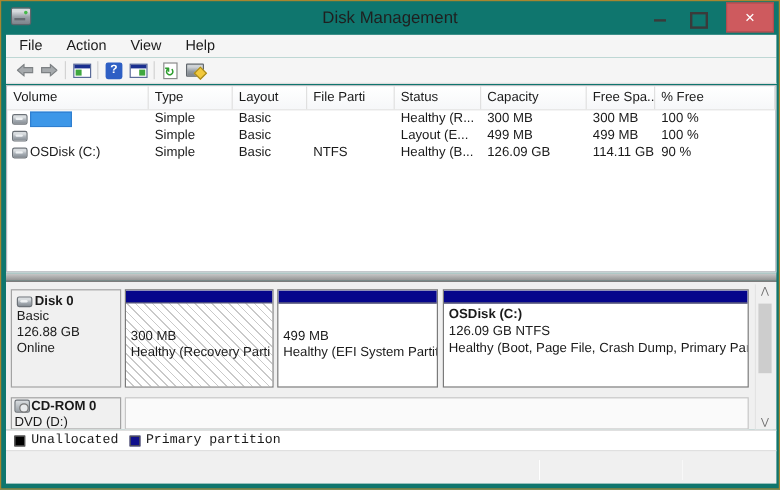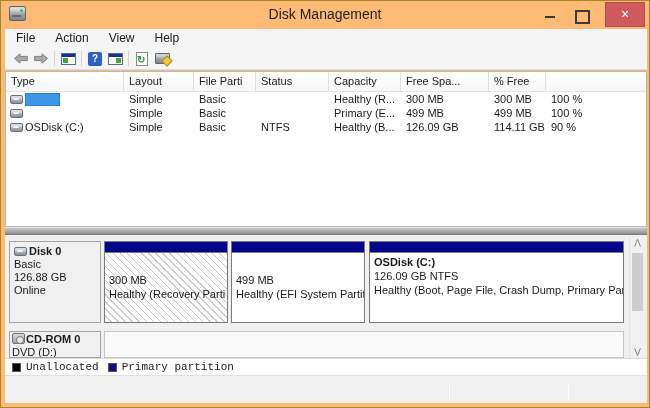--- a/index.html
+++ b/index.html
@@ -1,19 +1,19 @@
 <!DOCTYPE html>
 <html><head>
 <meta charset="utf-8">
 <style>
   * { margin:0; padding:0; box-sizing:border-box; }
   html,body { width:650px; height:408px; }
   body { font-family:"Liberation Sans", sans-serif; position:relative; background:#fff; overflow:hidden; }
 
-  .window { position:absolute; inset:0; background:#fdba74; border:1px solid #A8862F; }
+  .window { position:absolute; inset:0; background:#0f766e; border:1px solid #A8862F; }
 
   
   .titlebar { position:absolute; left:0; top:0; width:100%; height:28px; }
   .title-icon { position:absolute; left:8px; top:5px; width:17px; height:15px;
     background:linear-gradient(#d6dadd 20%, #9aa1a8 55%, #7d848b);
     border:1px solid #5f656b; border-radius:2px; }
   .title-icon::after { content:""; position:absolute; right:2px; top:2px; width:3px; height:3px;
     background:#46b94a; border-radius:50%; }
   .title-icon::before { content:""; position:absolute; left:2px; bottom:3px; width:9px; height:2px; background:#656b71; }
   .title-text { position:absolute; left:0; right:0; top:5px; text-align:center;
@@ -172,20 +172,21 @@
           <span>↻</span>
         </span>
     </div>
     <div class="tb-btn">
       <span class="tb-disk"></span>
     </div>
   </div>
 
   <div class="list-pane">
     <div class="lv-grid lv-header">
+      <div class="cell">Volume</div>
       <div class="cell">Type</div>
       <div class="cell">Layout</div>
       <div class="cell">File Parti</div>
       <div class="cell">Status</div>
       <div class="cell">Capacity</div>
       <div class="cell">Free Spa...</div>
       <div class="cell">% Free</div>
     </div>
 
     <div class="lv-grid lv-row">
@@ -203,21 +204,21 @@
     </div>
 
     <div class="lv-grid lv-row">
       <div class="cell vol-cell">
         <span class="drive-icon"></span>
         <span></span>
       </div>
       <div class="cell">Simple</div>
       <div class="cell">Basic</div>
       <div class="cell"></div>
-      <div class="cell">Primary (E...</div>
+      <div class="cell">Layout (E...</div>
       <div class="cell">499 MB</div>
       <div class="cell">499 MB</div>
       <div class="cell">100 %</div>
     </div>
 
     <div class="lv-grid lv-row">
       <div class="cell vol-cell">
         <span class="drive-icon"></span>
         <span>OSDisk (C:)</span>
       </div>

